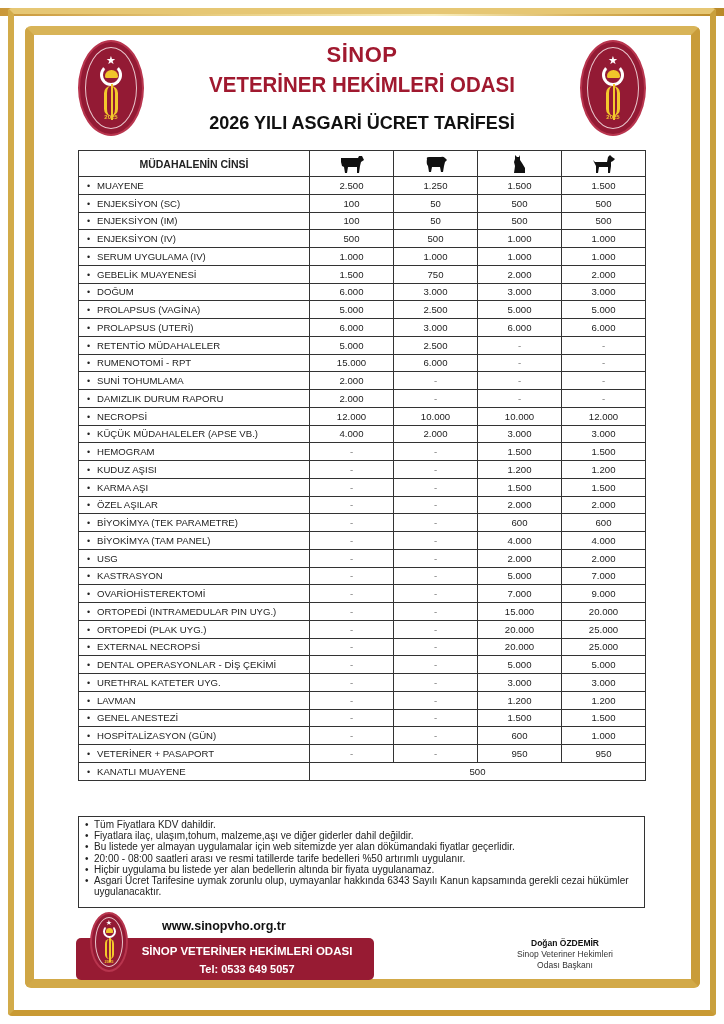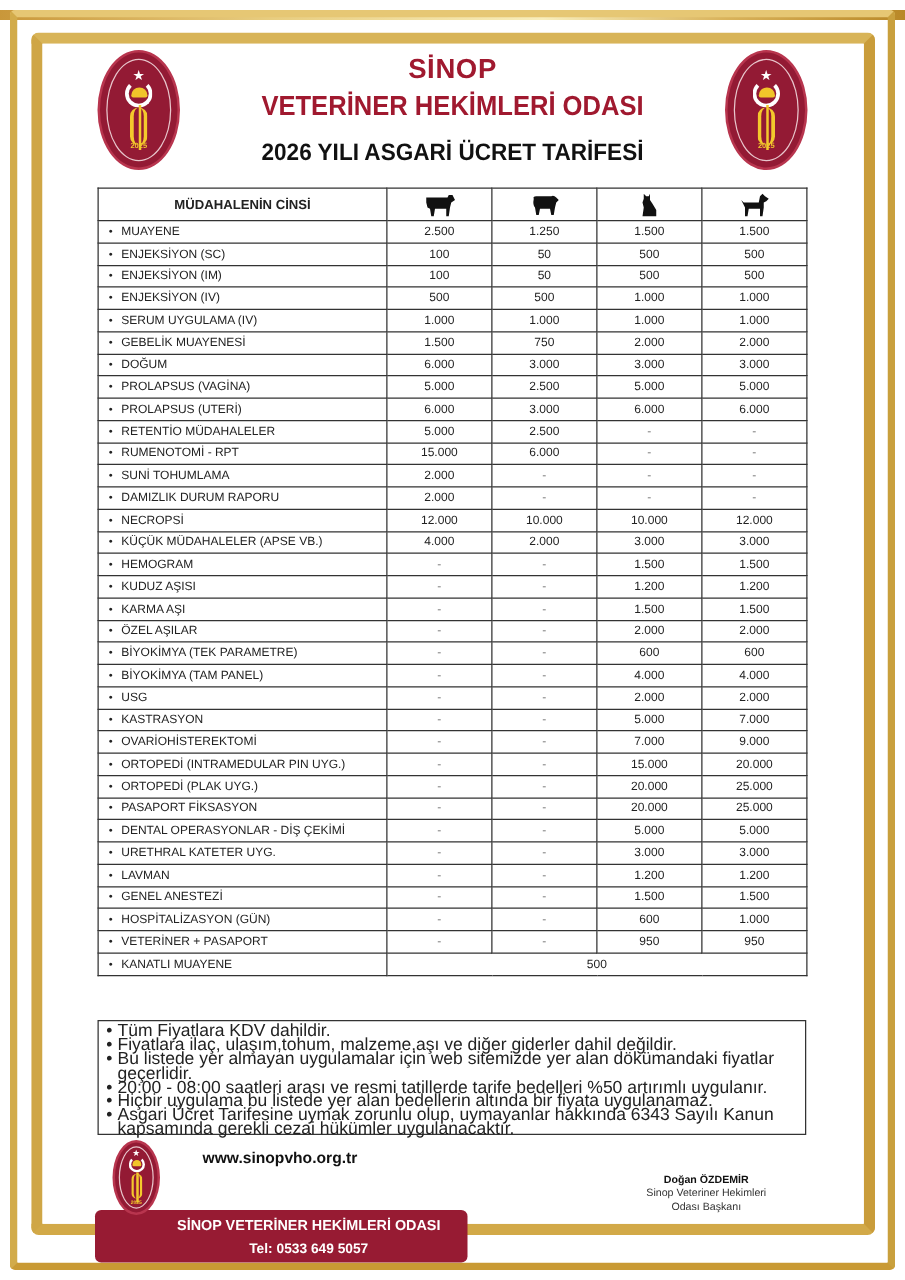--- a/index.html
+++ b/index.html
@@ -64,39 +64,39 @@
   table.tariff td.svc { text-align: left; padding-left: 8px; }
   table.tariff td.svc .bullet { display: inline-block; width: 10px; font-size: 9px; }
   table.tariff td.val { text-align: center; }
   table.tariff td.dash { color: #777; }
   col.c-svc { width: 231px; }
   col.c-val { width: 84px; }
   .animal-icon { display: inline-block; vertical-align: middle; }
 
   .notes {
     position: absolute; left: 78px; top: 816px; width: 567px; height: 92px;
-    border: 1px solid #333; padding: 2px 6px; font-size: 14px; line-height: 11.2px; color: #222;
+    border: 1px solid #333; padding: 2px 6px; font-size: 10px; line-height: 11.2px; color: #222;
   }
   .notes ul { list-style: none; }
   .notes li { position: relative; padding-left: 9px; }
   .notes li::before { content: "•"; position: absolute; left: 0; }
 
   .footer-logo { left: 90px; top: 912px; width: 38px; height: 60px; z-index: 2; }
   .footer-logo .star { top: 5px; font-size: 7px; }
   .footer-logo .crescent { left: 11px; top: 11px; width: 13px; height: 13px; border-width: 2px; }
   .footer-logo .dome { left: 14px; top: 14px; width: 7px; height: 5px; }
   .footer-logo .snake { left: 13px; top: 25px; width: 9px; height: 20px; border-width: 2px; }
   .footer-logo .staff { left: 17px; top: 24px; height: 24px; }
   .footer-logo .year { bottom: 6px; font-size: 4px; }
   .footer-logo .ring { left: 3px; top: 3px; right: 3px; bottom: 3px; }
 
   .website { position: absolute; left: 162px; top: 919px; font-size: 12.5px; font-weight: bold; color: #111; }
   .footer-banner {
     position: absolute; left: 76px; top: 938px; width: 298px; height: 42px; background: #971b33;
-    border-radius: 5px; color: #fff; text-align: center; margin-top: 30px;
+    border-radius: 5px; color: #fff; text-align: center;
   }
   .footer-banner .org { position: absolute; left: 56px; top: 7px; width: 230px; font-size: 11.5px; font-weight: bold; }
   .footer-banner .tel { position: absolute; left: 56px; top: 25px; width: 230px; font-size: 11px; font-weight: bold; }
 
   .signature { position: absolute; left: 480px; top: 938px; width: 170px; text-align: center; font-size: 8.5px; color: #333; line-height: 11px; }
   .signature .name { font-weight: bold; color: #111; }
 </style>
 </head>
 <body>
 
@@ -337,21 +337,21 @@
         <td class="val">20.000</td>
       </tr>
       <tr>
         <td class="svc"><span class="bullet">•</span><span>ORTOPEDİ (PLAK UYG.)</span></td>
         <td class="val dash">-</td>
         <td class="val dash">-</td>
         <td class="val">20.000</td>
         <td class="val">25.000</td>
       </tr>
       <tr>
-        <td class="svc"><span class="bullet">•</span><span>PASAPORT FİKSASYON</span></td>
+        <td class="svc"><span class="bullet">•</span><span>EXTERNAL NECROPSİ</span></td>
         <td class="val dash">-</td>
         <td class="val dash">-</td>
         <td class="val">20.000</td>
         <td class="val">25.000</td>
       </tr>
       <tr>
         <td class="svc"><span class="bullet">•</span><span>DENTAL OPERASYONLAR - DİŞ ÇEKİMİ</span></td>
         <td class="val dash">-</td>
         <td class="val dash">-</td>
         <td class="val">5.000</td>

